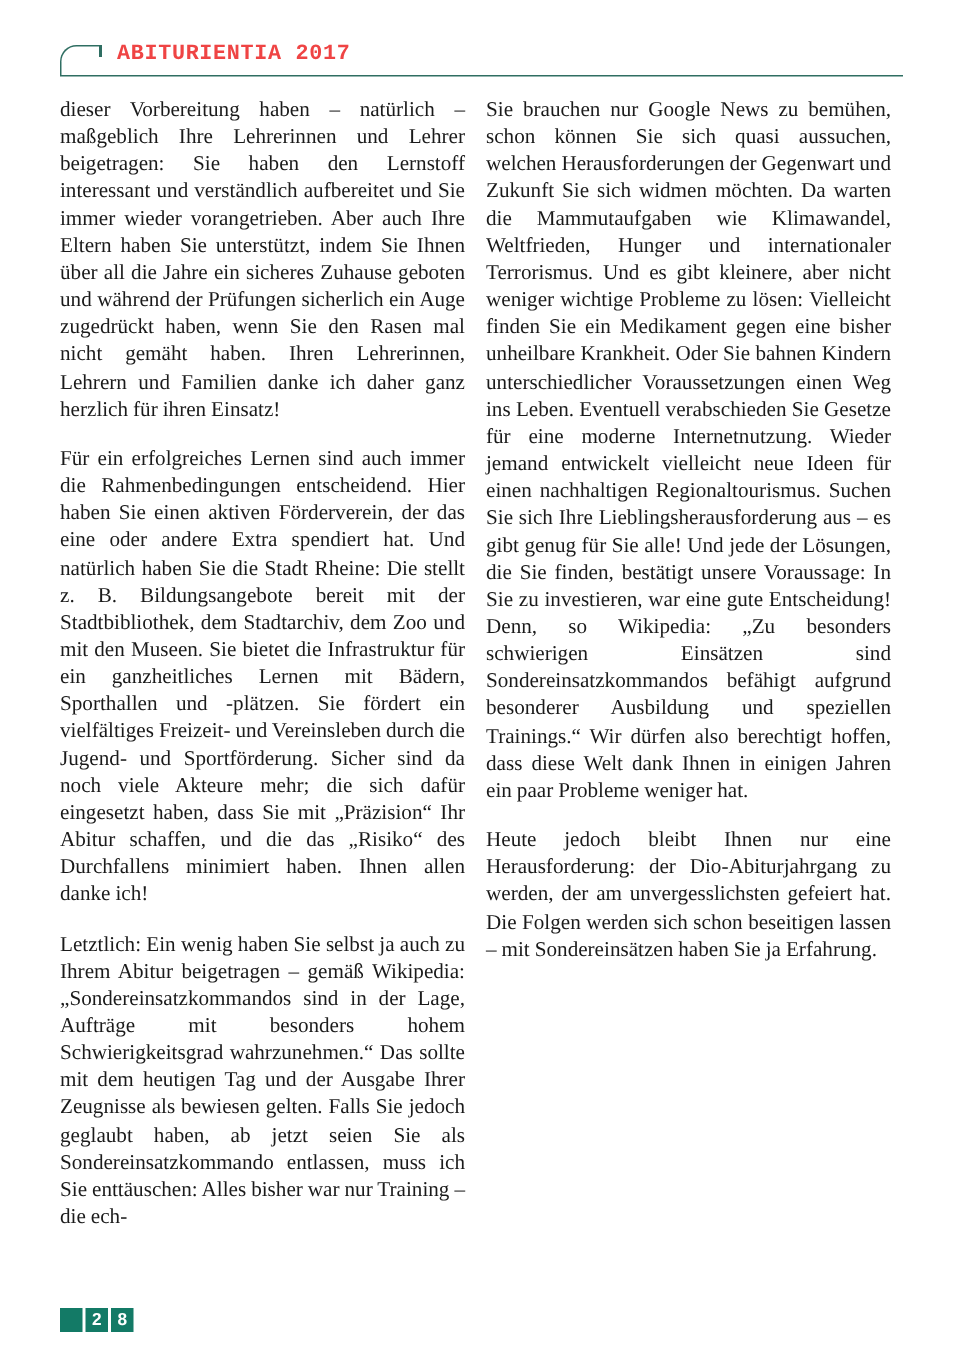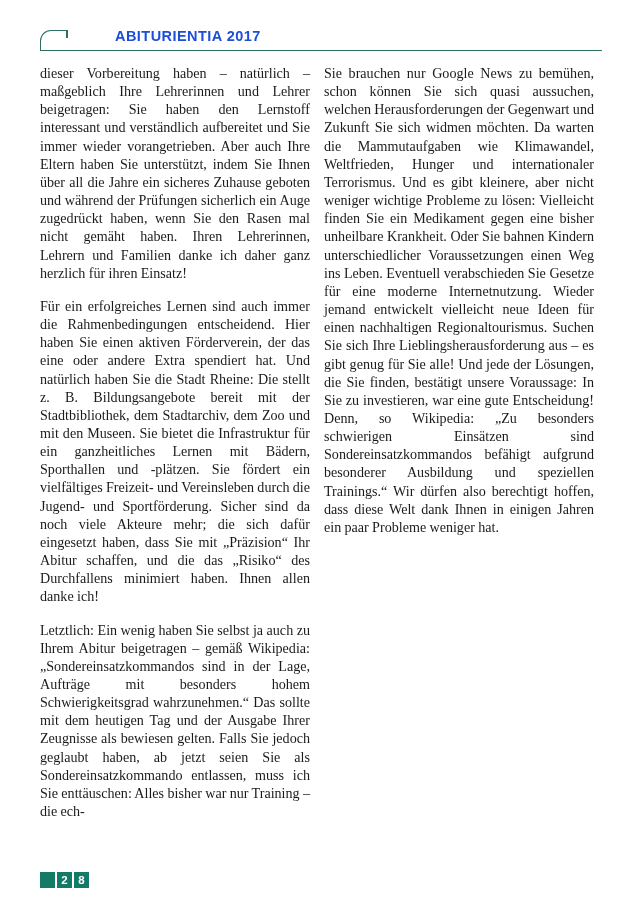--- a/index.html
+++ b/index.html
@@ -48,27 +48,26 @@
     left: 26px;
     top: 2px;
     width: 1.6px;
     height: 8px;
     background: #2f6e62;
   }
   .header-title {
     position: absolute;
     left: 38px;
     top: 0px;
-    font-family: Liberation Sans, sans-serif;
+    font-family: Liberation Mono, monospace;
     font-weight: bold;
     font-size: 14.5px;
     letter-spacing: 0.45px;
-    color: #1d4ed8;
+    color: #ef4444;
     white-space: nowrap;
-    margin-left: 37px;
   }
   .header-rule {
     position: absolute;
     left: 0px;
     top: 22px;
     width: 562px;
     height: 1.4px;
     background: #2f6e62;
   }
 
@@ -139,20 +138,21 @@
   <div class="columns">
 
     <div class="col">
       <p>dieser Vorbereitung haben – natürlich – maßgeblich Ihre Lehrerinnen und Lehrer beigetragen: Sie haben den Lernstoff interessant und verständlich aufbereitet und Sie immer wieder vorangetrieben. Aber auch Ihre Eltern haben Sie unterstützt, indem Sie Ihnen über all die Jahre ein sicheres Zuhause geboten und während der Prüfungen sicherlich ein Auge zugedrückt haben, wenn Sie den Rasen mal nicht gemäht haben. Ihren Lehrerinnen, Lehrern und Familien danke ich daher ganz herzlich für ihren Einsatz!</p>
       <p>Für ein erfolgreiches Lernen sind auch immer die Rahmenbedingungen entscheidend. Hier haben Sie einen aktiven Förderverein, der das eine oder andere Extra spendiert hat. Und natürlich haben Sie die Stadt Rheine: Die stellt z. B. Bildungsangebote bereit mit der Stadtbibliothek, dem Stadtarchiv, dem Zoo und mit den Museen. Sie bietet die Infrastruktur für ein ganzheitliches Lernen mit Bädern, Sporthallen und -plätzen. Sie fördert ein vielfältiges Freizeit- und Vereinsleben durch die Jugend- und Sportförderung. Sicher sind da noch viele Akteure mehr; die sich dafür eingesetzt haben, dass Sie mit „Präzision“ Ihr Abitur schaffen, und die das „Risiko“ des Durchfallens minimiert haben. Ihnen allen danke ich!</p>
       <p>Letztlich: Ein wenig haben Sie selbst ja auch zu Ihrem Abitur beigetragen – gemäß Wikipedia: „Sondereinsatzkommandos sind in der Lage, Aufträge mit besonders hohem Schwierigkeitsgrad wahrzunehmen.“ Das sollte mit dem heutigen Tag und der Ausgabe Ihrer Zeugnisse als bewiesen gelten. Falls Sie jedoch geglaubt haben, ab jetzt seien Sie als Sondereinsatzkommando entlassen, muss ich Sie enttäuschen: Alles bisher war nur Training – die ech-</p>
     </div>
 
     <div class="col">
       <p>Sie brauchen nur Google News zu bemühen, schon können Sie sich quasi aussuchen, welchen Herausforderungen der Gegenwart und Zukunft Sie sich widmen möchten. Da warten die Mammutaufgaben wie Klimawandel, Weltfrieden, Hunger und internationaler Terrorismus. Und es gibt kleinere, aber nicht weniger wichtige Probleme zu lösen: Vielleicht finden Sie ein Medikament gegen eine bisher unheilbare Krankheit. Oder Sie bahnen Kindern unterschiedlicher Voraussetzungen einen Weg ins Leben. Eventuell verabschieden Sie Gesetze für eine moderne Internetnutzung. Wieder jemand entwickelt vielleicht neue Ideen für einen nachhaltigen Regionaltourismus. Suchen Sie sich Ihre Lieblingsherausforderung aus – es gibt genug für Sie alle! Und jede der Lösungen, die Sie finden, bestätigt unsere Voraussage: In Sie zu investieren, war eine gute Entscheidung! Denn, so Wikipedia: „Zu besonders schwierigen Einsätzen sind Sondereinsatzkommandos befähigt aufgrund besonderer Ausbildung und speziellen Trainings.“ Wir dürfen also berechtigt hoffen, dass diese Welt dank Ihnen in einigen Jahren ein paar Probleme weniger hat.</p>
+      <p>Heute jedoch bleibt Ihnen nur eine Herausforderung: der Dio-Abiturjahrgang zu werden, der am unvergesslichsten gefeiert hat. Die Folgen werden sich schon beseitigen lassen – mit Sondereinsätzen haben Sie ja Erfahrung.</p>
     </div>
 
   </div>
 
   <div class="page-footer">
     <div class="pg-block"></div>
     <div class="pg-digit">2</div>
     <div class="pg-digit">8</div>
   </div>
 

